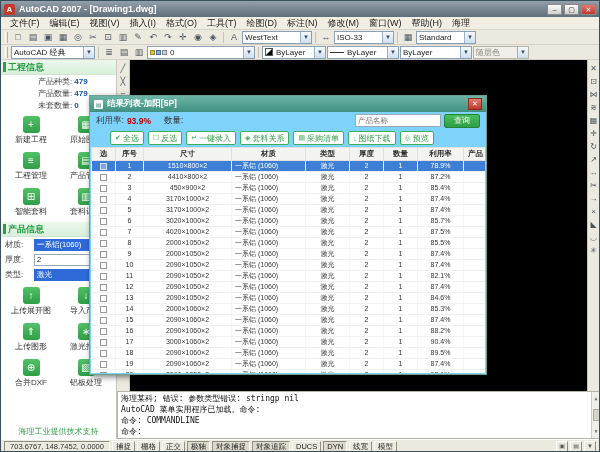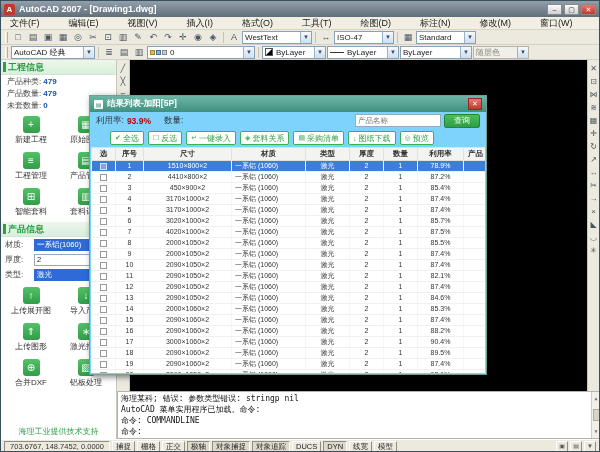--- a/index.html
+++ b/index.html
@@ -8,21 +8,21 @@
 
   
   .titlebar { position:absolute; left:0; top:0; right:0; height:16px; background:linear-gradient(#93a0ab,#5f6e7a); display:flex; align-items:center; padding:0 3px; gap:4px; }
   .app-icon { width:11px; height:11px; background:#c0392b; color:#fff; font-size:8px; font-weight:bold; display:flex; align-items:center; justify-content:center; border-radius:2px; }
   .title-text { color:#fff; font-size:9px; font-weight:bold; white-space:nowrap; }
   .win-controls { margin-left:auto; display:flex; gap:2px; }
   .wc { width:15px; height:11px; background:linear-gradient(#fdfdfd,#cfcfcf); border:1px solid #8a8a8a; font-size:7px; line-height:9px; text-align:center; color:#333; }
   .wc.close { background:linear-gradient(#e07a70,#c0392b); color:#fff; }
 
   
-  .menubar { position:absolute; left:0; top:16px; right:0; height:13px; background:#f1eee3; border-bottom:1px solid #d8d5c8; display:flex; align-items:center; padding-left:4px;gap:19px; }
+  .menubar { position:absolute; left:0; top:16px; right:0; height:13px; background:#f1eee3; border-bottom:1px solid #d8d5c8; display:flex; align-items:center; padding-left:4px; }
   .menu-item { font-size:9px; color:#222; padding:0 5px; white-space:nowrap; }
 
   
   .toolbar { position:absolute; left:0; right:0; height:15px; background:#eceadf; border-bottom:1px solid #d4d0c8; display:flex; align-items:center; padding:0 2px; gap:1px; }
   .tb1 { top:29px; } .tb2 { top:44px; }
   .grip { width:3px; height:11px; border-left:1px solid #fff; border-right:1px solid #b2afa3; margin:0 2px; }
   .ticon { width:14px; height:13px; display:flex; align-items:center; justify-content:center; font-size:9px; color:#4a5560; }
   .tsep { width:1px; height:11px; background:#c6c3b6; margin:0 2px; }
   .combo { height:13px; background:#fff; border:1px solid #8aa0b5; display:flex; align-items:center; font-size:8px; color:#222; padding-left:2px; white-space:nowrap; overflow:hidden; }
   .combo .arrow { margin-left:auto; width:11px; height:100%; background:linear-gradient(#f5f9fd,#cfdeee); border-left:1px solid #9ab2c8; font-size:6px; color:#35506b; display:flex; align-items:center; justify-content:center; }
@@ -38,21 +38,21 @@
   .draw-strip { position:absolute; left:116px; top:59px; width:13px; height:331px; background:#eceadf; border-right:1px solid #c9c6ba; display:flex; flex-direction:column; align-items:center; padding-top:2px; gap:1px; }
   .vicon { width:12px; height:12px; display:flex; align-items:center; justify-content:center; font-size:8px; color:#4a5560; }
   .canvas { position:absolute; left:129px; top:59px; width:459px; height:331px; background:#000; }
   .mod-strip { position:absolute; right:0; top:59px; width:12px; height:331px; background:#eceadf; border-left:1px solid #c9c6ba; display:flex; flex-direction:column; align-items:center; padding-top:2px; gap:1px; }
 
   
   .lpanel { position:absolute; left:0; top:59px; width:116px; height:379px; background:#ffffff; border-right:1px solid #c9c6ba; overflow:hidden; }
   .sec-h { height:15px; background:linear-gradient(#ecf7ec,#d9efdb); border-bottom:1px solid #cfe6d1; color:#1f9e40; font-weight:bold; font-size:9px; line-height:15px; padding-left:7px; position:relative; }
   .sec-h::before { content:""; position:absolute; left:2px; top:2px; bottom:2px; width:3px; background:#2f9e47; }
   .lp-combo { margin:3px 4px; }
-  .stat-row { display:flex; align-items:center; height:12px; padding:0 6px; font-size:8px; color:#444; }
+  .stat-row { display:flex; align-items:center; height:12px; padding:0 6px; font-size:8px; color:#444;margin-left:31px; }
   .stat-row b { color:#1a53b0; margin-left:2px; font-size:8px; }
   .tile-grid { display:grid; grid-template-columns:1fr 1fr; gap:1px 1px; padding:2px 3px; }
   .tile { height:35px; display:flex; flex-direction:column; align-items:center; justify-content:center; cursor:default; }
   .tile .ticn { width:17px; height:17px; border-radius:3px; background:linear-gradient(#53c167,#2f9e47); color:#fff; font-size:10px; display:flex; align-items:center; justify-content:center; }
   .tile .tlbl { font-size:8px; color:#333; margin-top:1px; white-space:nowrap; }
   .field-row { display:flex; align-items:center; height:15px; padding:0 4px; gap:3px; }
   .field-row label { font-size:8px; color:#444; width:26px; flex:none; }
   .fval { flex:1; height:12px; border:1px solid #9aa7b5; background:#fff; font-size:7.5px; color:#222; line-height:10px; padding:0 2px; overflow:hidden; white-space:nowrap; }
   .fval.hl { background:#2f6bd8; border-color:#2f6bd8; color:#fff; }
   .lp-footer { position:absolute; bottom:2px; left:0; right:0; text-align:center; color:#2f9e47; font-size:8px; }
@@ -145,21 +145,21 @@
       </span>
     <span class="tsep"></span>
     <span class="ticon">A</span>
     <span class="combo" style="width:70px">
       <span>WestText</span>
       <span class="arrow">▼</span>
     </span>
     <span class="tsep"></span>
     <span class="ticon">↔</span>
     <span class="combo" style="width:60px">
-      <span>ISO-47</span>
+      <span>ISO-33</span>
       <span class="arrow">▼</span>
     </span>
     <span class="tsep"></span>
     <span class="ticon">▦</span>
     <span class="combo" style="width:60px">
       <span>Standard</span>
       <span class="arrow">▼</span>
     </span>
   </div>
 

